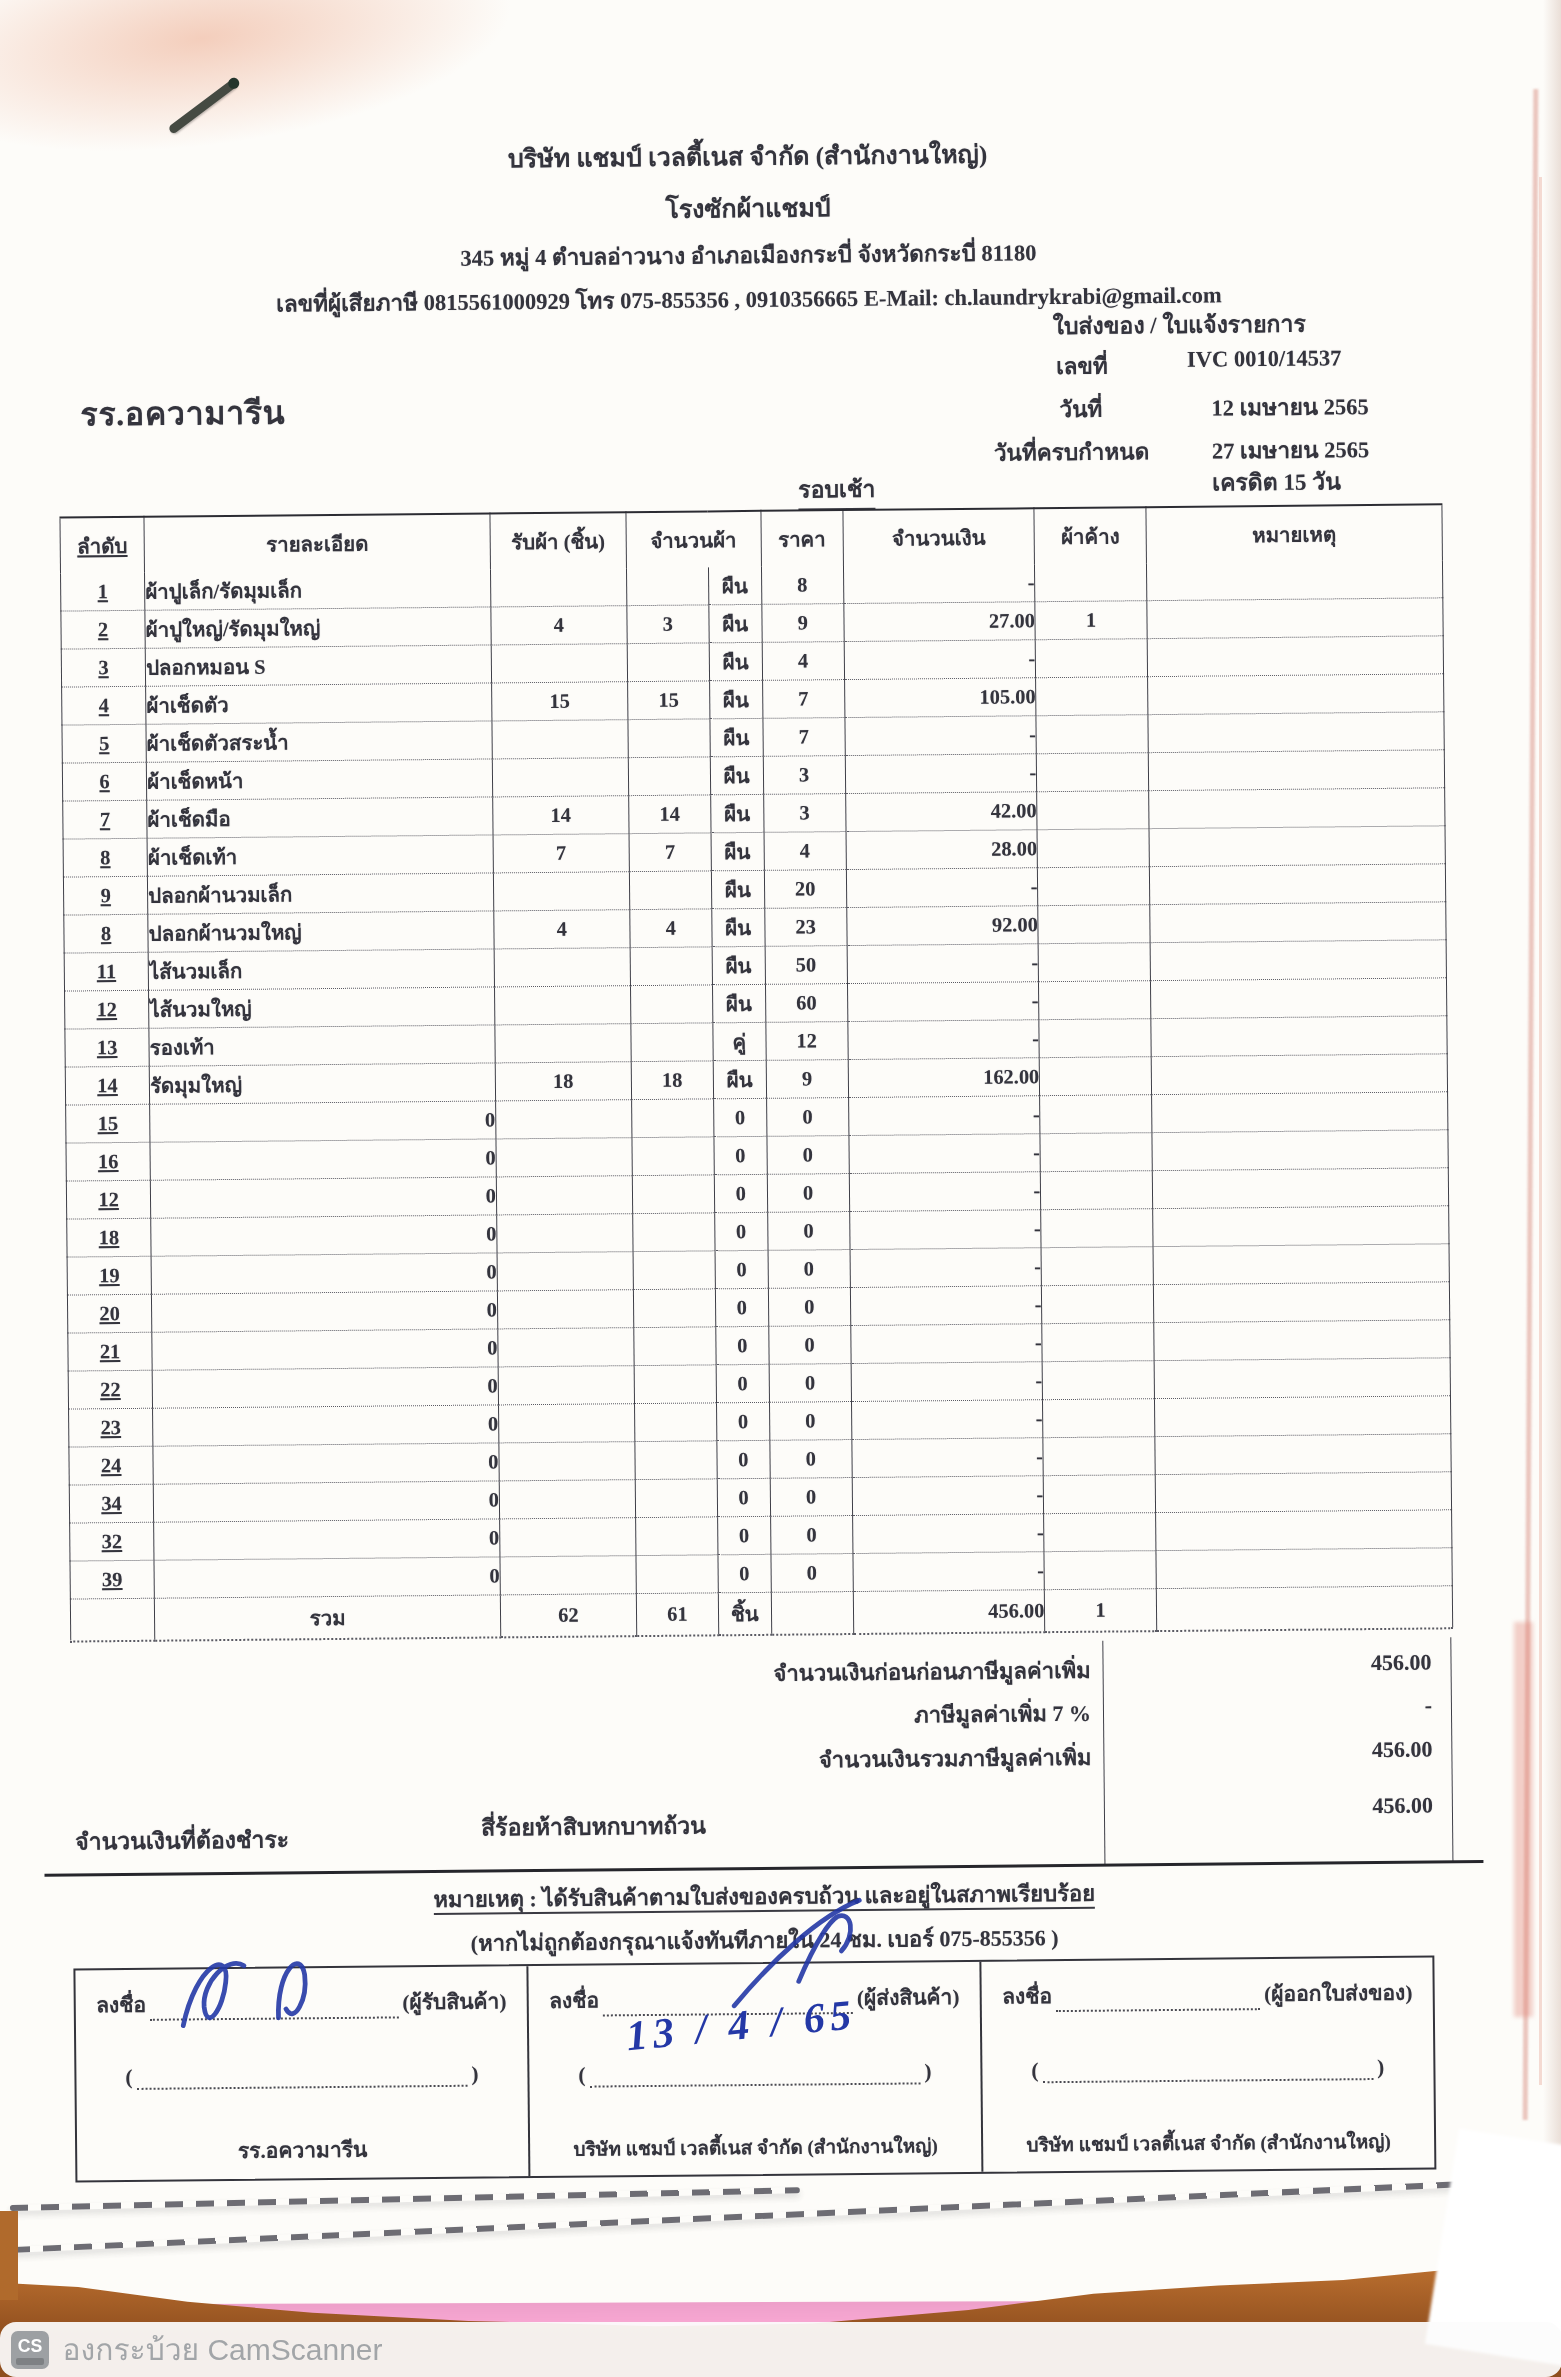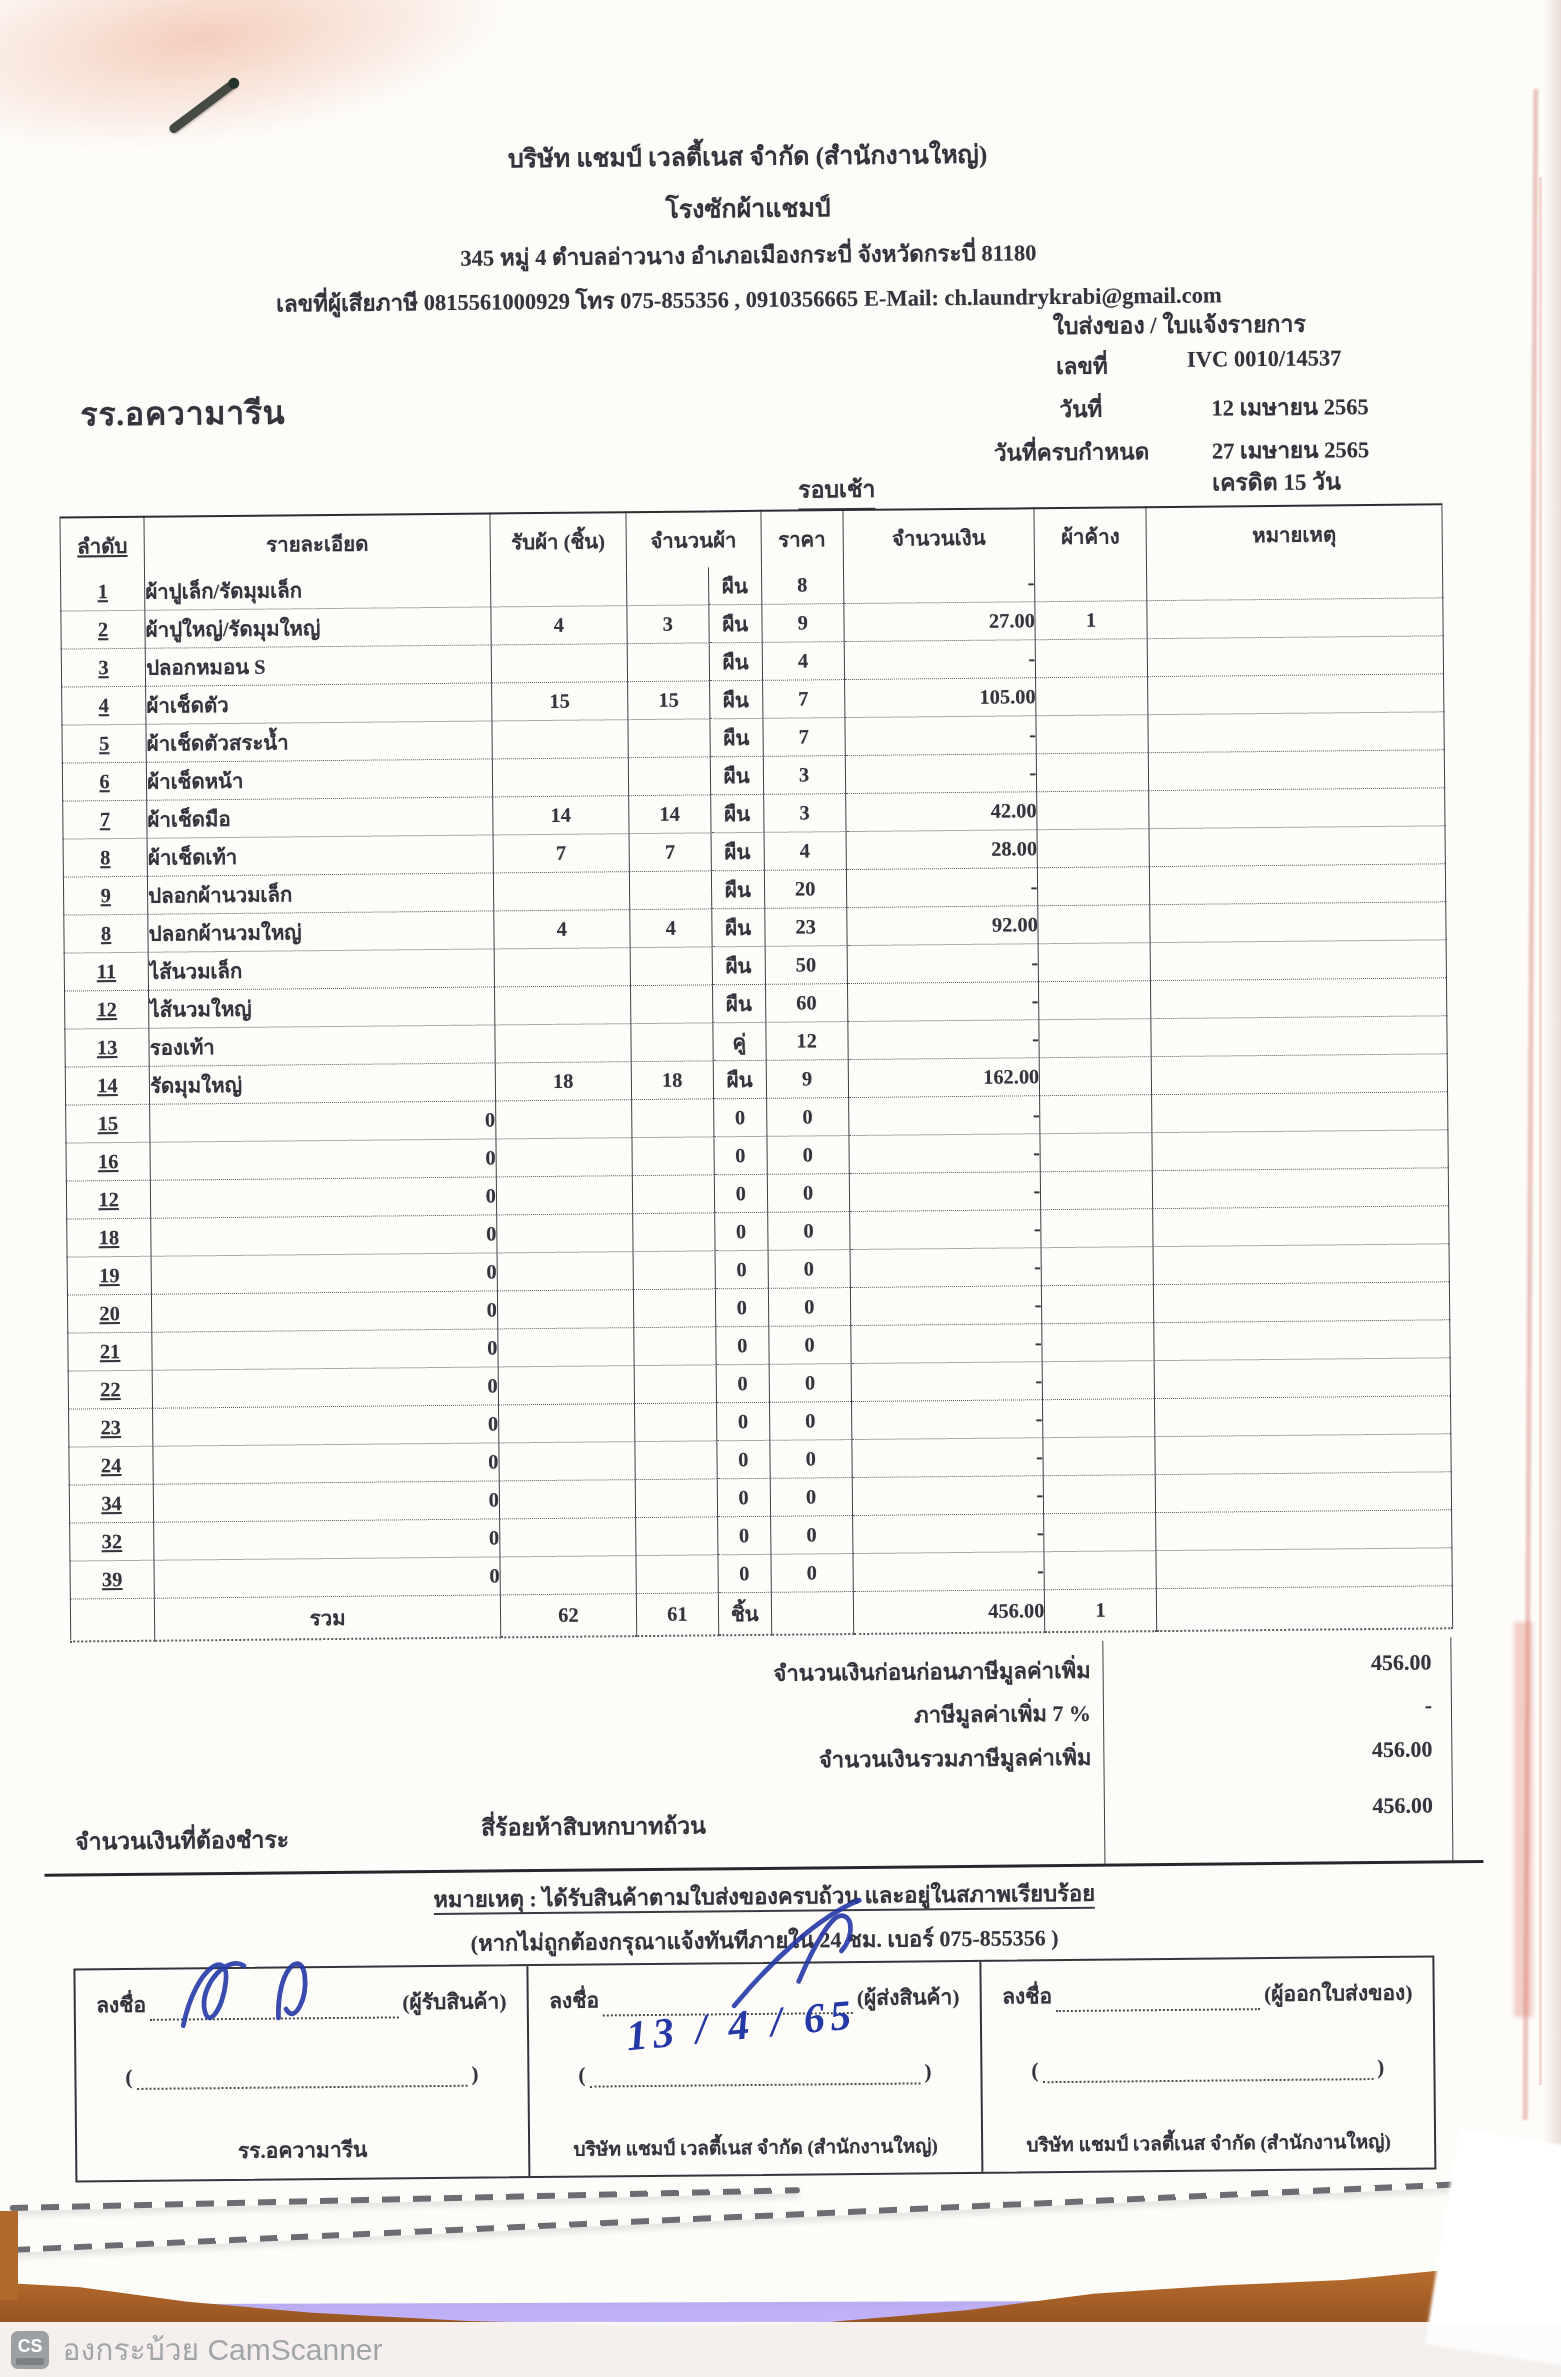--- a/index.html
+++ b/index.html
@@ -1,17 +1,17 @@
 <!DOCTYPE html>
 <html style="font-size:11px"><head>
 <meta charset="utf-8">
 <style>
   html,body{margin:0;padding:0;}
   body{width:1562px;height:2377px;overflow:hidden;background:#6b4a33;}
-  .stage{position:relative;width:1562px;height:2377px;overflow:hidden;background:#c4b5fd;}
+  .stage{position:relative;width:1562px;height:2377px;overflow:hidden;background:#f9a8d4;}
 
   
   .paper{position:absolute;left:-16.4px;top:-20.4px;width:1597px;height:2322px;background:#fdfcf9;
          transform:rotate(-0.2deg);box-shadow:0 0 34px rgba(0,0,0,.10);z-index:1;}
 
   
   .blotch{position:absolute;left:-55px;top:-65px;width:572px;height:208px;z-index:2;
           background:radial-gradient(ellipse at 45% 48%,rgba(236,168,138,.55),rgba(236,168,138,0) 70%);
           transform:rotate(-7deg);}
   .penmark{position:absolute;left:162px;top:102px;width:82px;height:8.9px;background:#454a42;border-radius:4.8px;
@@ -34,21 +34,21 @@
   
   .wood{position:absolute;left:0;top:2242px;width:1562px;height:136px;z-index:7;
         background:linear-gradient(180deg,#c97a35,#8f4e1e 70%);
         clip-path:polygon(0 30%,5% 33%,12% 44%,20% 52%,30% 58%,42% 62%,52% 60%,62% 50%,70% 38%,78% 32%,86% 28%,93% 20%,100% 28%,100% 100%,0 100%);}
   .wood-left{position:absolute;left:0;top:2211px;width:17.7px;height:89px;background:#b06a2c;z-index:7;}
   .white-flash{position:absolute;left:1441px;top:2140px;width:164px;height:218px;background:#fff;
                transform:rotate(9deg);filter:blur(1.4px);z-index:8;}
 
   
   .cs-bar{position:absolute;left:0;bottom:0;width:1562px;height:55px;background:rgba(252,252,252,.93);
-          display:flex;align-items:center;gap:13.6px;padding-left:11px;box-sizing:border-box;z-index:20;}
+          display:flex;align-items:center;gap:13.6px;padding-left:11px;box-sizing:border-box;z-index:20;border-radius:16px;}
   .cs-icon{width:38px;height:38px;background:#9da0a3;border-radius:6.8px;position:relative;flex:0 0 38px;
            display:flex;align-items:center;justify-content:center;}
   .cs-icon span{color:#fff;font:700 17.7px "Liberation Sans",sans-serif;margin-top:-6.8px;}
   .cs-icon::after{content:"";position:absolute;left:4.8px;right:4.8px;bottom:3.4px;height:7.5px;background:#7e8184;border-radius:2px;}
   .cs-label{color:#a2a5a8;font:400 30px "Liberation Sans",sans-serif;}
 
   
   .scan{position:absolute;left:0;top:0;width:1562px;height:2317px;z-index:5;
         transform:rotate(-0.55deg);transform-origin:750px 1090px;
         color:#34343d;font-family:"Liberation Serif","DejaVu Serif",serif;font-weight:700;

